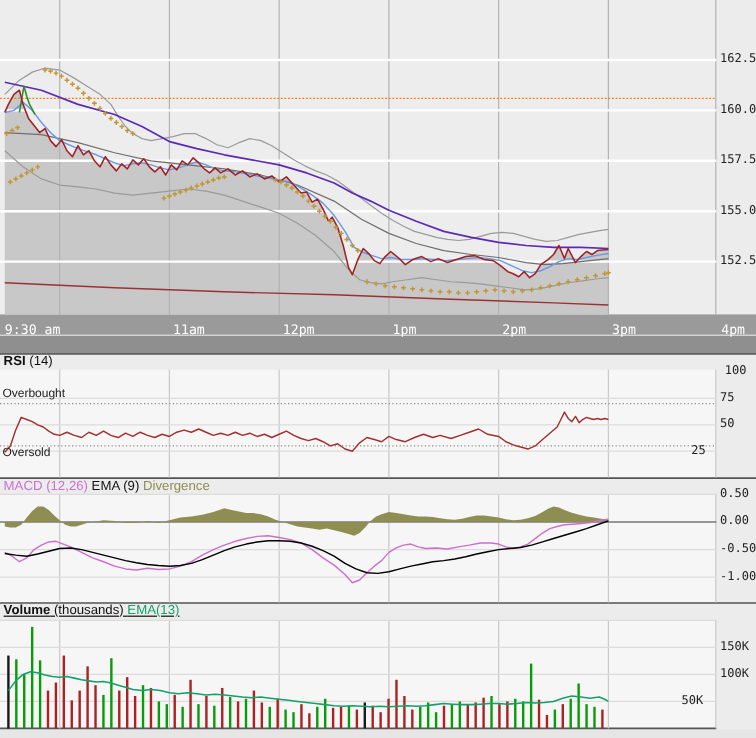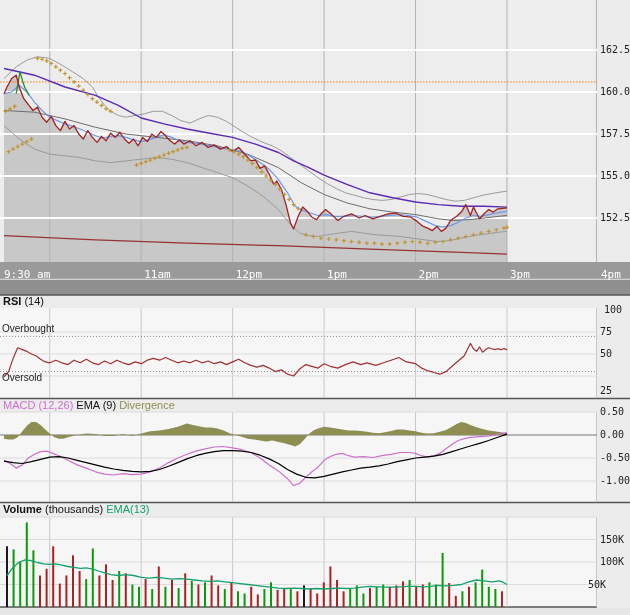--- a/index.html
+++ b/index.html
@@ -268,36 +268,36 @@
     <span class="b">RSI</span><span> (14)</span>
   </div>
 
   <div class="lvl-label" id="overbought-label" style="top:323px;">Overbought</div>
   <div class="lvl-label" id="oversold-label" style="top:372px;">Oversold</div>
 
   <div class="panel-title" id="macd-title" style="top:399px;">
     <span class="leg" id="macd-leg-0" style="color: rgb(204, 112, 204);">MACD (12,26)</span><span class="leg" id="macd-leg-1" style="color: rgb(17, 17, 17);"> EMA (9)</span><span class="leg" id="macd-leg-2" style="color: rgb(142, 142, 82);"> Divergence</span>
   </div>
 
-  <div class="panel-title" id="vol-title" style="top:503px;">
+  <div class="panel-title" id="vol-title" style="top:503px;text-decoration:underline;">
     <span class="leg b" id="vol-leg-0" style="color: rgb(17, 17, 17);">Volume</span><span class="leg" id="vol-leg-1" style="color: rgb(17, 17, 17);"> (thousands) </span><span class="leg" id="vol-leg-2" style="color: rgb(19, 160, 107);">EMA(13)</span>
   </div>
 
   <div id="y-labels">
       <span class="lbl" style="left: 600px; top: 44px;">162.5</span>
       <span class="lbl" style="left: 600px; top: 86px;">160.0</span>
       <span class="lbl" style="left: 600px; top: 128px;">157.5</span>
       <span class="lbl" style="left: 600px; top: 170px;">155.0</span>
       <span class="lbl" style="left: 600px; top: 212px;">152.5</span>
       <span class="lbl" style="left: 604px; top: 304px;">100</span>
       <span class="lbl" style="left: 600px; top: 326px;">75</span>
       <span class="lbl" style="left: 600px; top: 348px;">50</span>
-      <span class="lbl" style="left: 600px; top: 370px; margin-top: 15px;">25</span>
+      <span class="lbl" style="left: 576px; top: 370px;">25</span>
       <span class="lbl" style="left: 600px; top: 406px;">0.50</span>
       <span class="lbl" style="left: 600px; top: 429px;">0.00</span>
       <span class="lbl" style="left: 600px; top: 452px;">-0.50</span>
       <span class="lbl" style="left: 600px; top: 475px;">-1.00</span>
       <span class="lbl" style="left: 600px; top: 511px; margin-left: 32px;">200K</span>
       <span class="lbl" style="left: 600px; top: 534px;">150K</span>
       <span class="lbl" style="left: 600px; top: 556px;">100K</span>
-      <span class="lbl" style="left: 588px; top: 579px;">50K</span>
+      <span class="lbl" style="left: 568px; top: 579px;">50K</span>
     </div>
 </div>
 
 </body></html>

